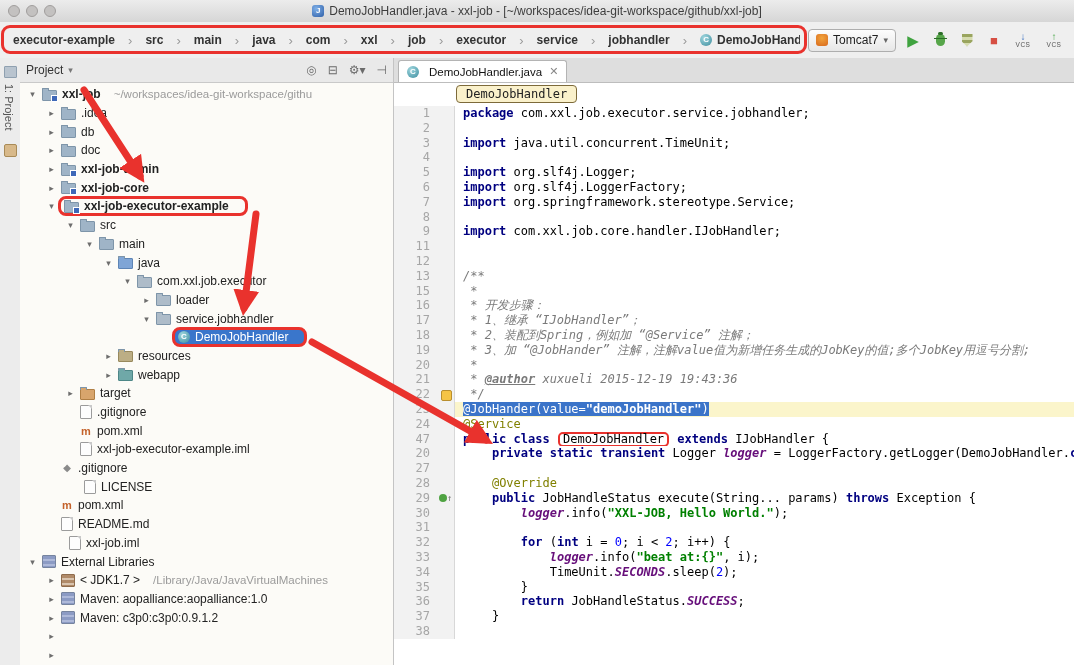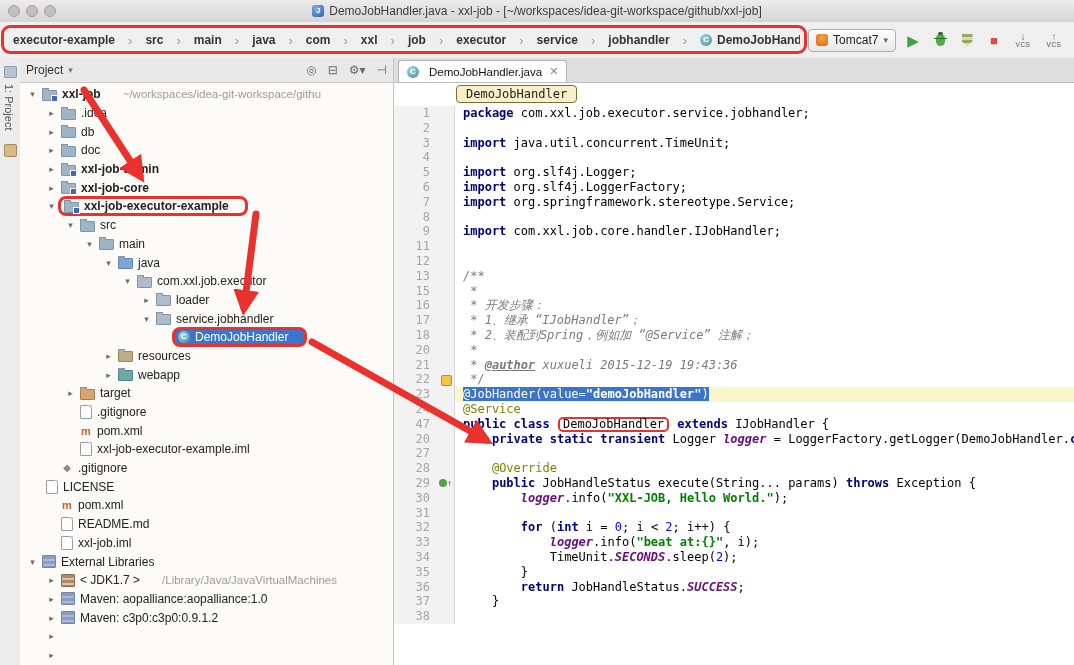--- a/index.html
+++ b/index.html
@@ -59,21 +59,21 @@
     display:flex;align-items:center;padding:0 6px;color:#333;}
   .ph-caret{color:#777;font-size:9px;margin-left:5px;}
   .ph-icons{margin-left:auto;display:flex;gap:11px;color:#6b6b6b;font-size:12px;align-items:center;}
   .tree{position:absolute;top:24px;left:0;right:0;bottom:0;overflow:hidden;padding-top:3px;}
   .trow{height:18.7px;display:flex;align-items:center;white-space:nowrap;cursor:default;}
   .tbold .tlabel{font-weight:bold;}
   .tarrow{display:inline-block;width:13px;color:#6d6d6d;font-size:9px;text-align:center;flex:none;}
   .tbox{display:inline-flex;align-items:center;padding:0 3px;border-radius:3px;}
   .tbox.boxed{border:3px solid #e9322d;border-radius:8px;padding:0 16px 0 3px;margin:-2px 0;}
   .tbox.tsel{background:#3a76cb;color:#fff;}
-  .tsub{color:#9b9b9b;margin-left:19px;font-size:11.5px;overflow:hidden;text-align:right;}
+  .tsub{color:#9b9b9b;margin-left:10px;font-size:11.5px;overflow:hidden;text-align:right;}
 
   
   .ic{display:inline-block;position:relative;margin-right:5px;flex:none;vertical-align:middle;}
   .ic-folder,.ic-module-folder,.ic-source-folder,.ic-resources-folder,.ic-web-folder,
   .ic-excluded-folder,.ic-package-folder{width:13px;height:9px;background:#9fb4c7;
     border:1px solid #7e95a9;border-radius:1px;margin-top:2px;}
   .ic-folder::before,.ic-module-folder::before,.ic-source-folder::before,.ic-resources-folder::before,
   .ic-web-folder::before,.ic-excluded-folder::before,.ic-package-folder::before{content:"";position:absolute;
     top:-3px;left:-1px;width:5px;height:2px;background:inherit;border:1px solid #7e95a9;border-bottom:none;border-radius:1px 1px 0 0;}
   .ic-module-folder::after{content:"";position:absolute;right:-2px;bottom:-2px;width:5px;height:5px;
@@ -358,42 +358,42 @@
             <span class="tlabel">xxl-job-executor-example.iml</span>
           </span>
         </div>
         <div class="trow" style="padding-left: 25px;">
           <span class="tarrow"></span>
           <span class="tbox">
             <span class="ic ic-ignore">◆</span>
             <span class="tlabel">.gitignore</span>
           </span>
         </div>
-        <div class="trow" style="padding-left: 10px;">
+        <div class="trow" style="padding-left: 24px; margin-left: 24px;">
           <span class="tarrow"></span>
           <span class="tbox">
             <span class="ic ic-file"></span>
             <span class="tlabel">LICENSE</span>
           </span>
         </div>
         <div class="trow" style="padding-left: 25px;">
           <span class="tarrow"></span>
           <span class="tbox">
             <span class="ic ic-maven">m</span>
             <span class="tlabel">pom.xml</span>
           </span>
         </div>
         <div class="trow" style="padding-left: 25px;">
           <span class="tarrow"></span>
           <span class="tbox">
             <span class="ic ic-file"></span>
             <span class="tlabel">README.md</span>
           </span>
         </div>
-        <div class="trow" style="padding-left: 25px;">
+        <div class="trow" style="padding-left: 33px;">
           <span class="tarrow"></span>
           <span class="tbox">
             <span class="ic ic-iml"></span>
             <span class="tlabel">xxl-job.iml</span>
           </span>
         </div>
         <div class="trow" style="padding-left: 6px;">
           <span class="tarrow">▾</span>
           <span class="tbox">
             <span class="ic ic-ext-lib"></span>
@@ -517,20 +517,25 @@
           <span class="lnum">17</span>
           <span class="lgut"></span>
           <span class="lcode"><span class="com"> * 1、继承 “IJobHandler”；</span></span>
         </div>
         <div class="crow">
           <span class="lnum">18</span>
           <span class="lgut"></span>
           <span class="lcode"><span class="com"> * 2、装配到Spring，例如加 “@Service” 注解；</span></span>
         </div>
         <div class="crow">
+          <span class="lnum">19</span>
+          <span class="lgut"></span>
+          <span class="lcode"><span class="com"> * 3、加 “@JobHander” 注解，注解value值为新增任务生成的JobKey的值;多个JobKey用逗号分割;</span></span>
+        </div>
+        <div class="crow">
           <span class="lnum">20</span>
           <span class="lgut"></span>
           <span class="lcode"><span class="com"> *</span></span>
         </div>
         <div class="crow">
           <span class="lnum">21</span>
           <span class="lgut"></span>
           <span class="lcode"><span class="com"> * </span><span class="tag">@author</span><span class="com"> xuxueli 2015-12-19 19:43:36</span></span>
         </div>
         <div class="crow">

